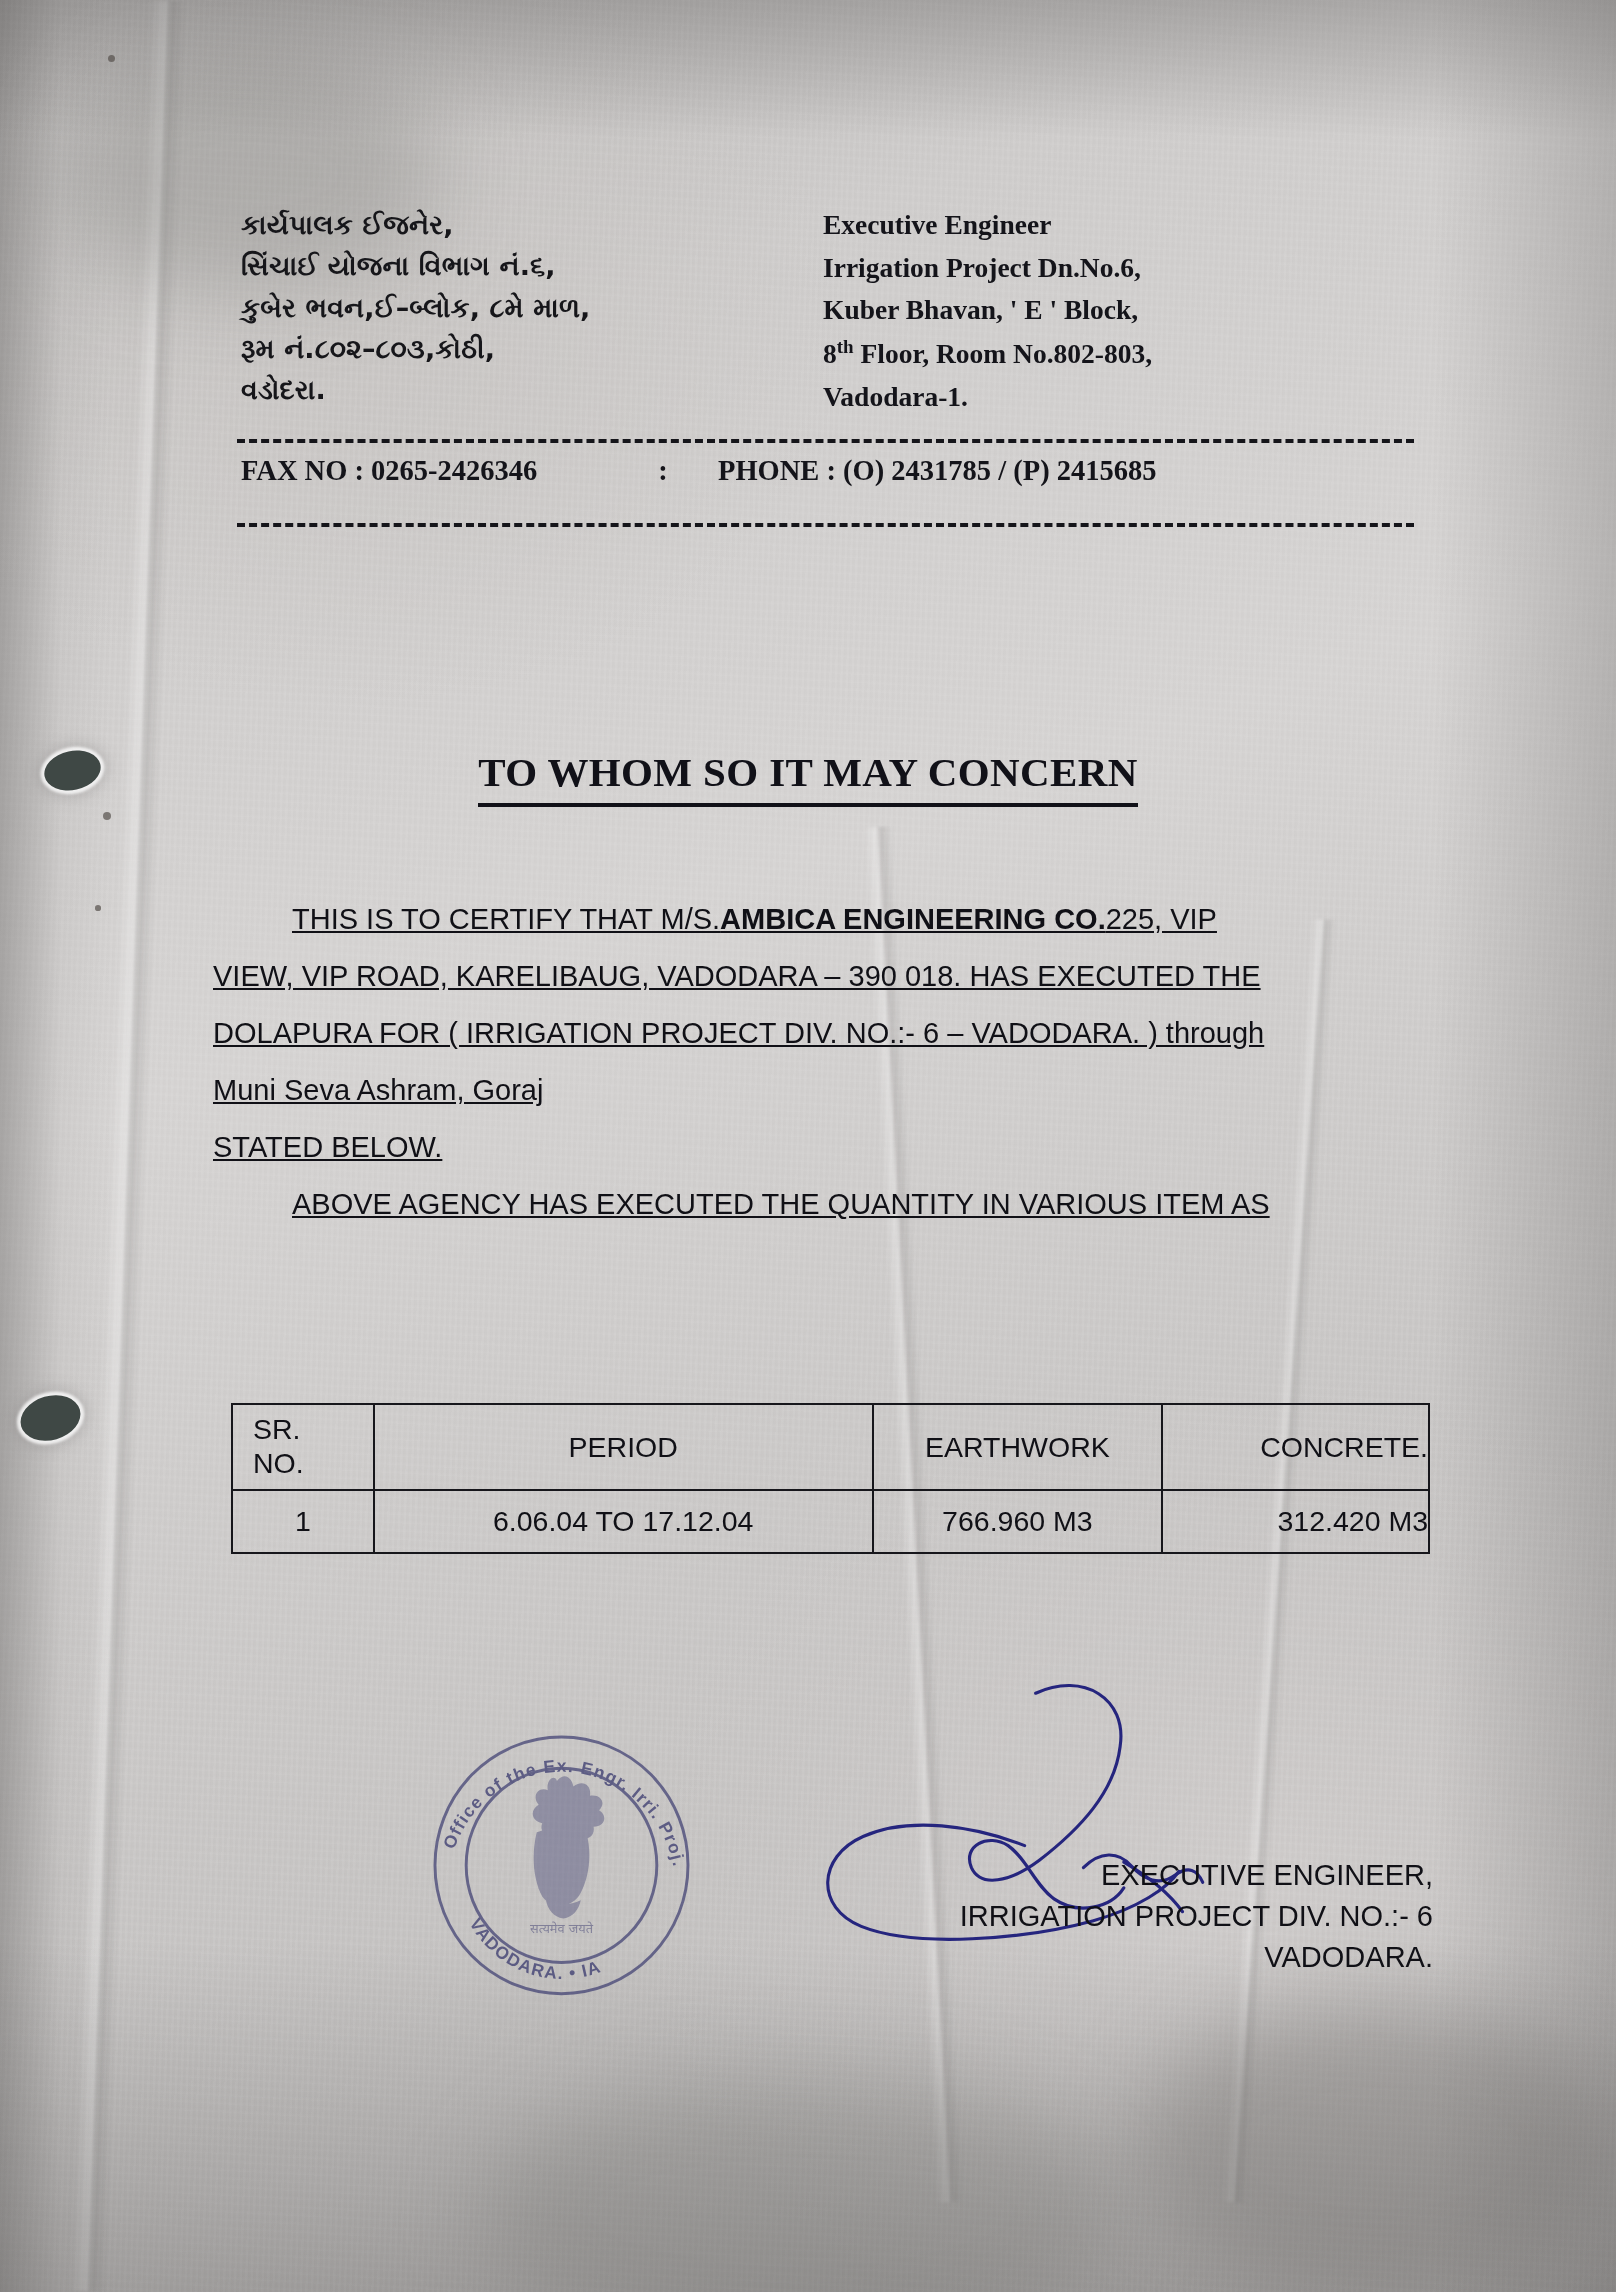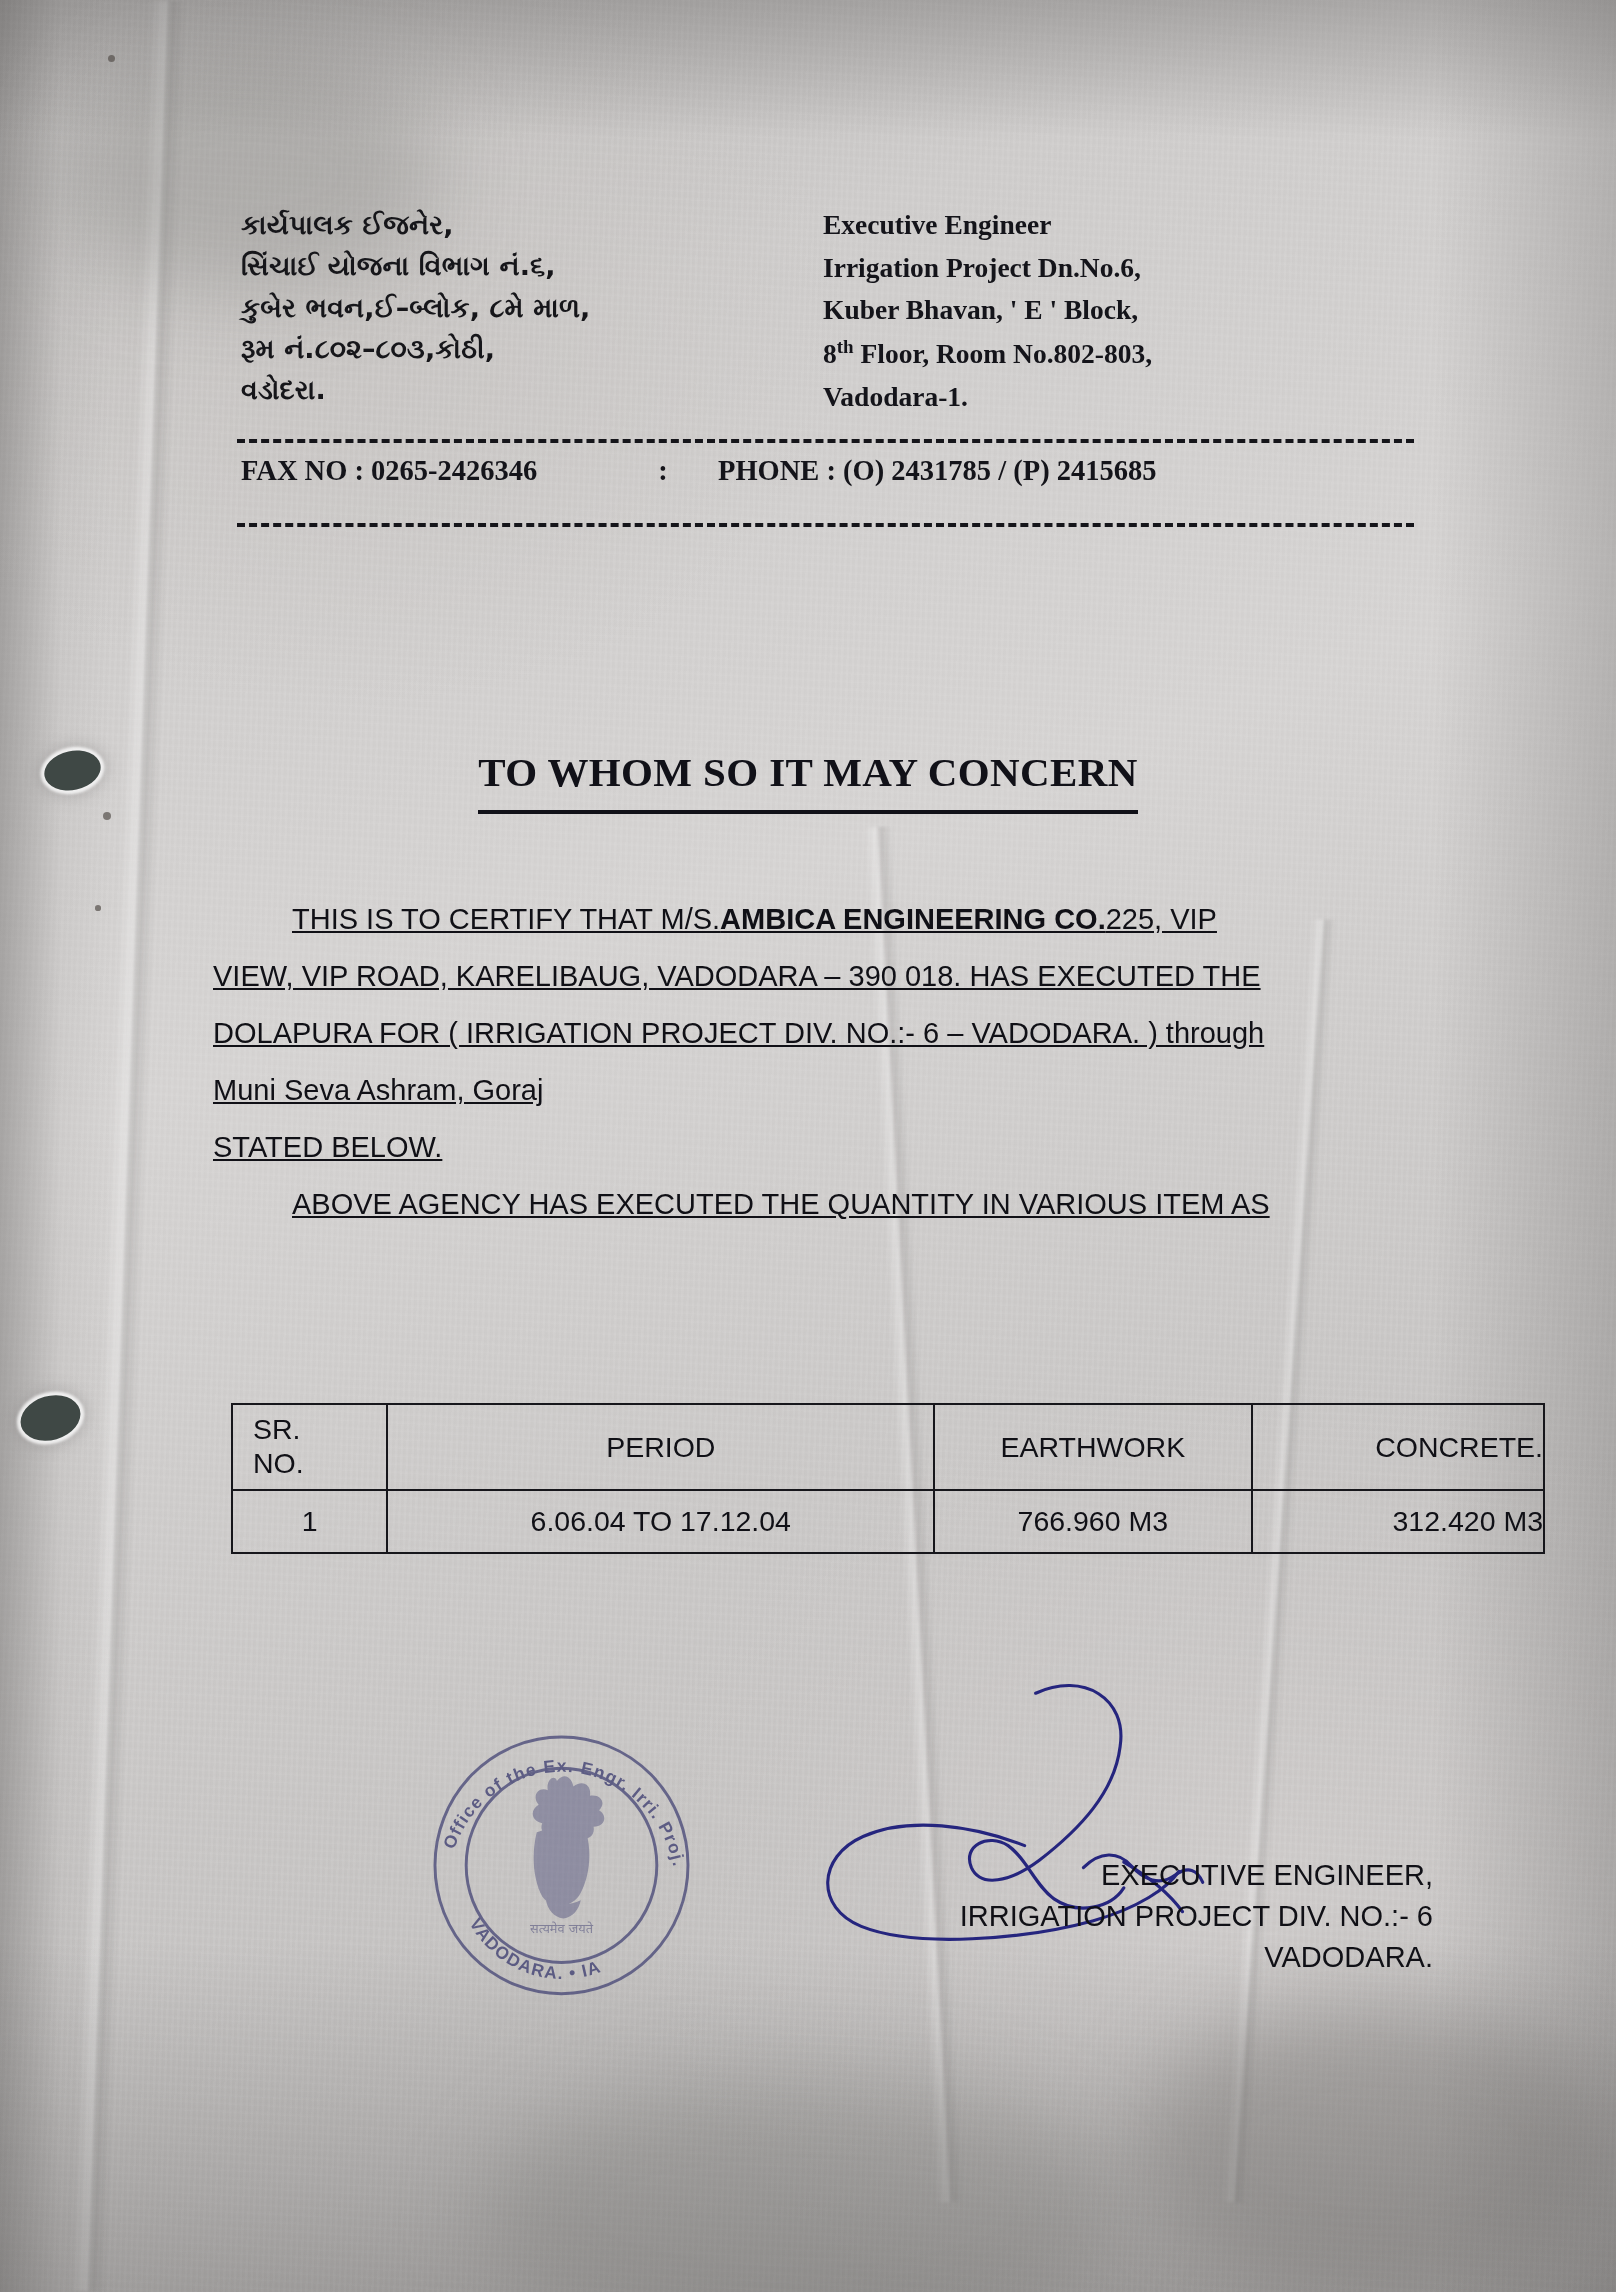--- a/index.html
+++ b/index.html
@@ -116,21 +116,21 @@
     width: 1616px;
     text-align: center;
     font-family: "Liberation Serif", serif;
     font-size: 41px;
     font-weight: 700;
     letter-spacing: 0.4px;
     color: #111118;
   }
   .doc-title span {
     border-bottom: 4.6px solid #111118;
-    padding-bottom: 15px;
+    padding-bottom: 8px;
   }
 
   .body-block {
     position: absolute;
     left: 213px;
     top: 905px;
     width: 1221px;
     font-family: "Liberation Sans", sans-serif;
     font-size: 29px;
     color: #101016;
@@ -145,21 +145,21 @@
   }
   .ln.justify { justify-content: space-between; }
   .ln .ind { display: inline-block; width: 79px; flex: 0 0 auto; }
   .ln b { font-weight: 700; }
 
   
   table.qty {
     position: absolute;
     left: 231px;
     top: 1403px;
-    width: 1314px;
+    width: 1199px;
     border-collapse: collapse;
     font-family: "Liberation Sans", sans-serif;
     color: #101016;
     background: transparent;
   }
   table.qty td, table.qty th {
     border: 2.8px solid #16161b;
     font-weight: 400;
     font-size: 28.5px;
     padding: 0;

